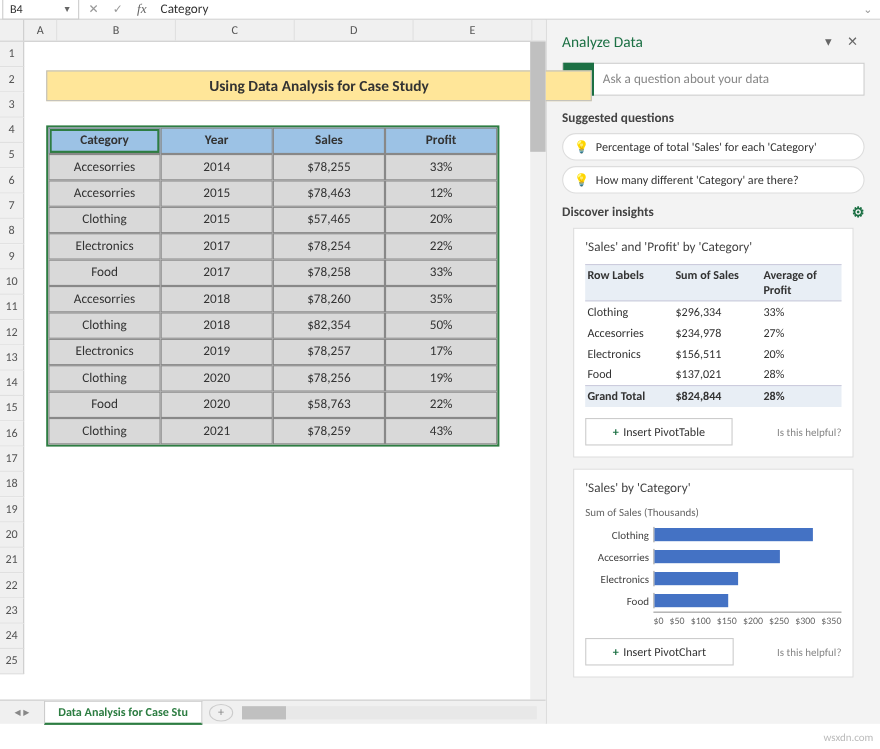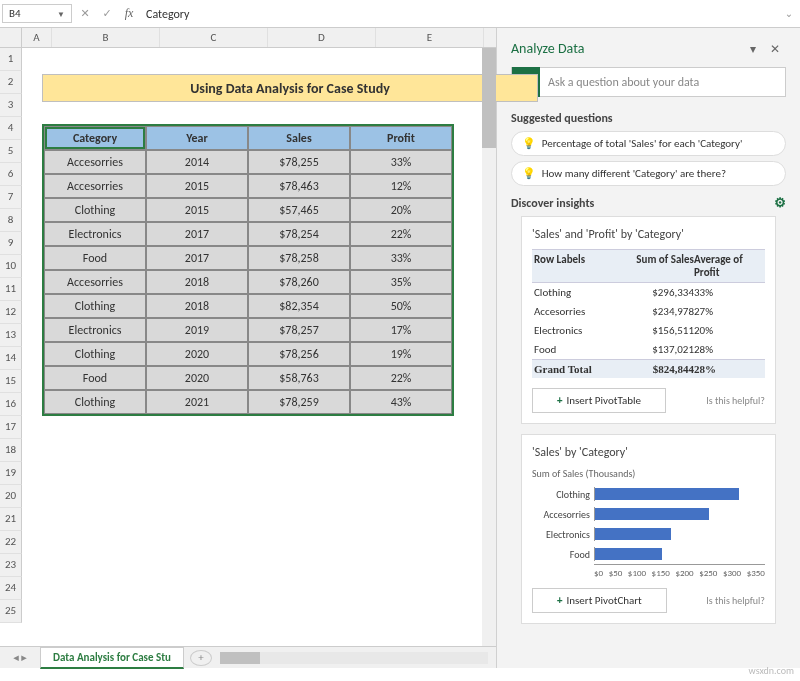--- a/index.html
+++ b/index.html
@@ -1,19 +1,19 @@
 <!DOCTYPE html>
 <html><head>
 <meta charset="utf-8">
 <style>
 * { box-sizing: border-box; margin: 0; padding: 0; }
 body { font-family: Calibri, Arial, sans-serif; font-size: 12px; background: #fff; color: #333; width: 800px; height: 681px; overflow: hidden; position: relative; }
 
 
-.formula-bar { display: flex; align-items: center; height: 28px; border-bottom: 1px solid #ccc; background: #fff; }
+.formula-bar { display: flex; align-items: center; height: 18px; border-bottom: 1px solid #ccc; background: #fff; }
 .name-box { width: 70px; border: 1px solid #ccc; margin: 2px; padding: 2px 6px; font-size: 11px; display: flex; align-items: center; justify-content: space-between; }
 .name-box .dd { font-size: 8px; color: #666; }
 .fb-btn { width: 22px; text-align: center; color: #999; font-size: 11px; }
 .fx { font-style: italic; font-family: serif; color: #666; font-size: 12px; width: 22px; text-align: center; }
 .formula-input { flex: 1; padding: 2px 6px; font-size: 12px; color: #333; }
 .fb-expand { width: 22px; text-align: center; color: #999; font-size: 10px; }
 
 
 .main { display: flex; height: 640px; }
 .sheet-area { width: 497px; position: relative; border-right: 1px solid #d0d0d0; }
@@ -57,23 +57,23 @@
 .ask-input { flex: 1; padding: 0 8px; color: #888; font-size: 12px; }
 
 .section-label { font-size: 12px; font-weight: bold; color: #444; margin: 4px 14px 6px; display: flex; justify-content: space-between; align-items: center; }
 .sug-item { margin: 0 14px 5px; background: #fff; border: 1px solid #ddd; border-radius: 14px; padding: 5px 10px; font-size: 11px; display: flex; align-items: center; }
 .sug-item .bulb { margin-right: 6px; color: #999; font-size: 11px; }
 
 .insight-card { margin: 0 24px 10px; background: #fff; border: 1px solid #ddd; padding: 10px; font-size: 11px; }
 .insight-title { color: #444; margin-bottom: 8px; font-size: 12px; }
 .pt-head, .pt-row { display: flex; padding: 3px 2px; }
 .pt-head { background: #e8eef5; border-top: 1px solid #ccd; border-bottom: 1px solid #ccd; font-weight: bold; }
-.pt-row.total { background: #e8eef5; border-top: 1px solid #ccd; font-weight: bold; font-family: Liberation Serif, serif; }
+.pt-row.total { background: #e8eef5; border-top: 1px solid #ccd; font-weight: bold; }
 .pt-c1 { width: 80px; }
-.pt-c2 { width: 80px; text-align: right; }
+.pt-c2 { width: 80px; }
 .pt-c3 { flex: 1; }
 .card-foot { display: flex; justify-content: space-between; align-items: center; margin-top: 10px; }
 .insert-btn { border: 1px solid #ccc; padding: 5px 24px; font-size: 11px; background: #fff; }
 .insert-btn .plus { color: #1c7044; font-weight: bold; margin-right: 4px; }
 .helpful { font-size: 10px; color: #888; }
 
 .bar-chart-area { margin-top: 4px; }
 .bar-sub { font-size: 10px; color: #666; margin-bottom: 4px; }
 .bar-row { display: flex; align-items: center; height: 20px; }
 .bar-label { width: 62px; font-size: 10px; text-align: right; padding-right: 4px; color: #444; }

